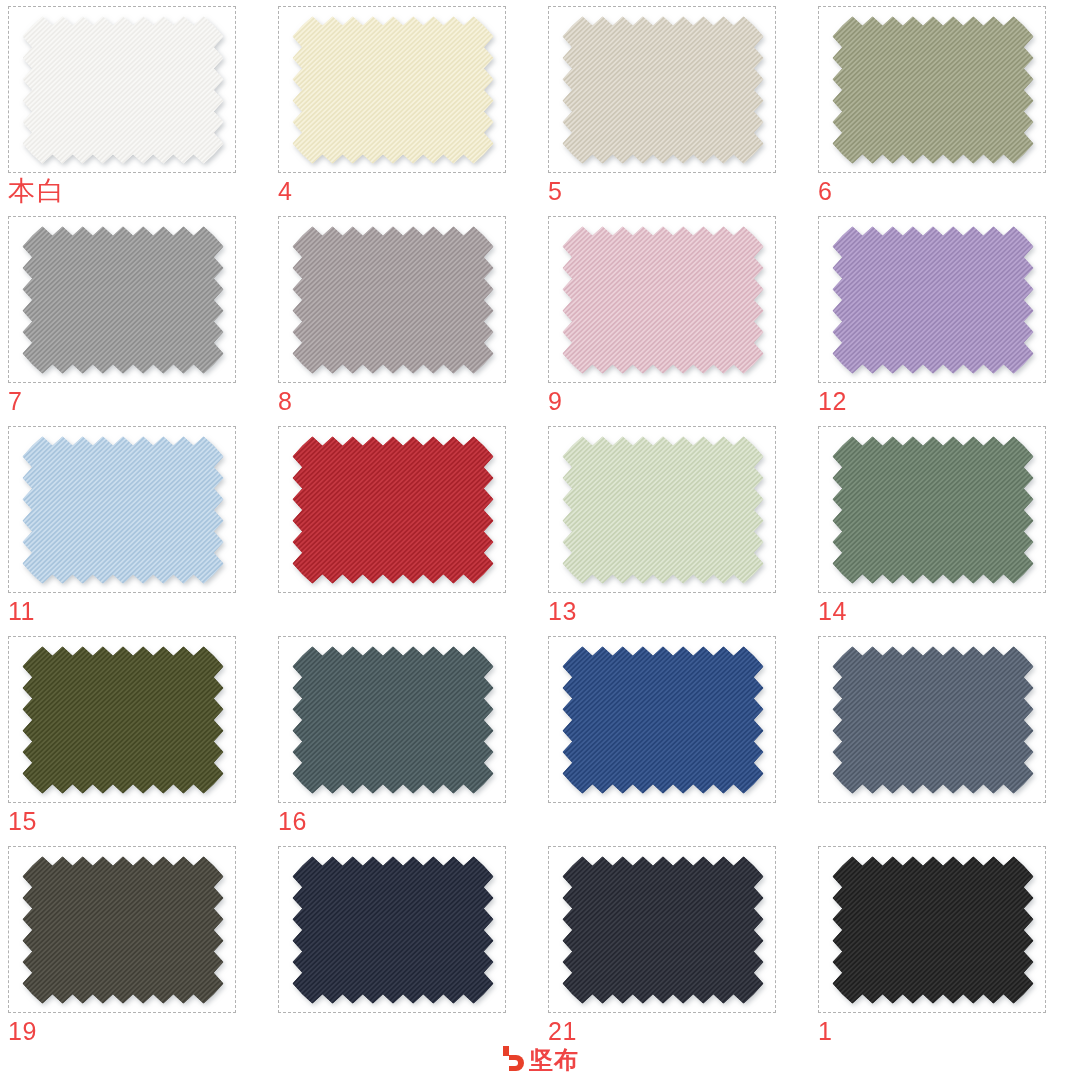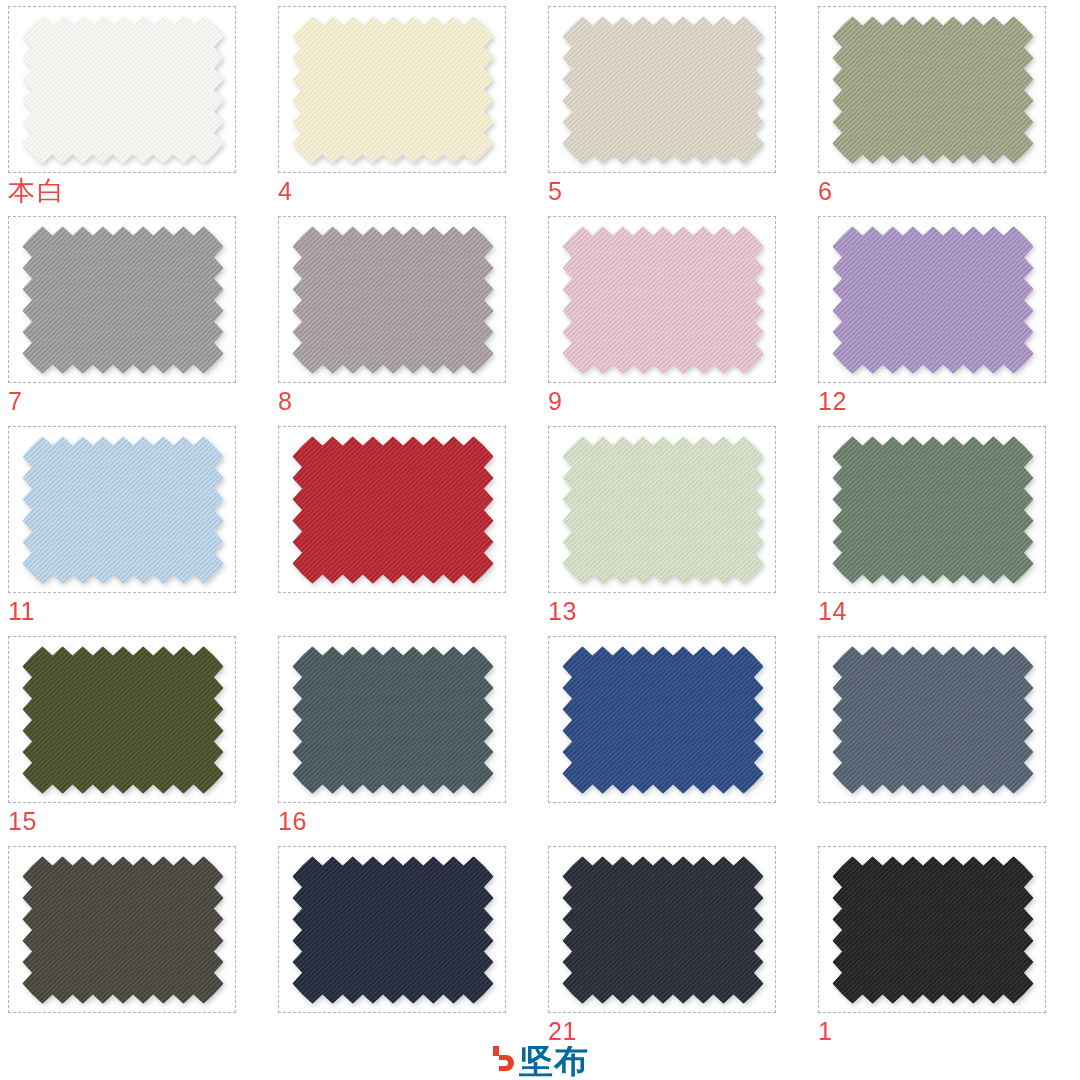--- a/index.html
+++ b/index.html
@@ -87,24 +87,24 @@
     justify-content: center;
     gap: 5px;
     overflow: hidden;
   }
   #watermark .wm-mark {
     display: block;
     width: 23px;
     height: 28px;
   }
   #watermark .wm-text {
-    font-size: 34px;
+    font-size: 24px;
     line-height: 28px;
     font-weight: bold;
-    color: #0369a1;
+    color: #ef4444;
     letter-spacing: 1px;
     white-space: nowrap;
   }
 </style>
 </head>
 <body>
 
 <div id="swatch-grid">
     <div class="swatch-cell">
       <div class="swatch-frame"></div>
@@ -519,20 +519,21 @@
               <rect y="2" width="4" height="2" fill="#000000" opacity="0.20"></rect>
             </pattern>
           </defs>
           <polygon points="0.00,0.00 11.44,-11.00 22.89,0.00 34.33,-11.00 45.78,0.00 57.22,-11.00 68.67,0.00 80.11,-11.00 91.56,0.00 103.00,-11.00 114.44,0.00 125.89,-11.00 137.33,0.00 148.78,-11.00 160.22,0.00 171.67,-11.00 183.11,0.00 194.56,-11.00 206.00,0.00 217.00,12.67 206.00,25.33 217.00,38.00 206.00,50.67 217.00,63.33 206.00,76.00 217.00,88.67 206.00,101.33 217.00,114.00 206.00,126.67 217.00,139.33 206.00,152.00 194.56,163.00 183.11,152.00 171.67,163.00 160.22,152.00 148.78,163.00 137.33,152.00 125.89,163.00 114.44,152.00 103.00,163.00 91.56,152.00 80.11,163.00 68.67,152.00 57.22,163.00 45.78,152.00 34.33,163.00 22.89,152.00 11.44,163.00 0.00,152.00 -11.00,139.33 0.00,126.67 -11.00,114.00 0.00,101.33 -11.00,88.67 0.00,76.00 -11.00,63.33 0.00,50.67 -11.00,38.00 0.00,25.33 -11.00,12.67" fill="#4a483e" filter="url(#shadow-sw16)"></polygon>
           <g clip-path="url(#clip-sw16)">
             <rect x="-14" y="-14" width="234" height="180" fill="#4a483e"></rect>
             <rect x="-14" y="-14" width="234" height="180" fill="url(#twill-sw16)" opacity="0.62"></rect>
           </g>
         </svg>
       </div>
+      <div class="swatch-label">19</div>
     </div>
     <div class="swatch-cell">
       <div class="swatch-frame"></div>
       <div class="swatch-chip">
         <svg viewBox="-14 -14 234 180" preserveAspectRatio="none">
           <defs>
             <clipPath id="clip-sw17">
               <polygon points="0.00,0.00 11.44,-11.00 22.89,0.00 34.33,-11.00 45.78,0.00 57.22,-11.00 68.67,0.00 80.11,-11.00 91.56,0.00 103.00,-11.00 114.44,0.00 125.89,-11.00 137.33,0.00 148.78,-11.00 160.22,0.00 171.67,-11.00 183.11,0.00 194.56,-11.00 206.00,0.00 217.00,12.67 206.00,25.33 217.00,38.00 206.00,50.67 217.00,63.33 206.00,76.00 217.00,88.67 206.00,101.33 217.00,114.00 206.00,126.67 217.00,139.33 206.00,152.00 194.56,163.00 183.11,152.00 171.67,163.00 160.22,152.00 148.78,163.00 137.33,152.00 125.89,163.00 114.44,152.00 103.00,163.00 91.56,152.00 80.11,163.00 68.67,152.00 57.22,163.00 45.78,152.00 34.33,163.00 22.89,152.00 11.44,163.00 0.00,152.00 -11.00,139.33 0.00,126.67 -11.00,114.00 0.00,101.33 -11.00,88.67 0.00,76.00 -11.00,63.33 0.00,50.67 -11.00,38.00 0.00,25.33 -11.00,12.67"></polygon>
             </clipPath>
             <filter id="shadow-sw17" x="-20%" y="-20%" width="150%" height="150%">

